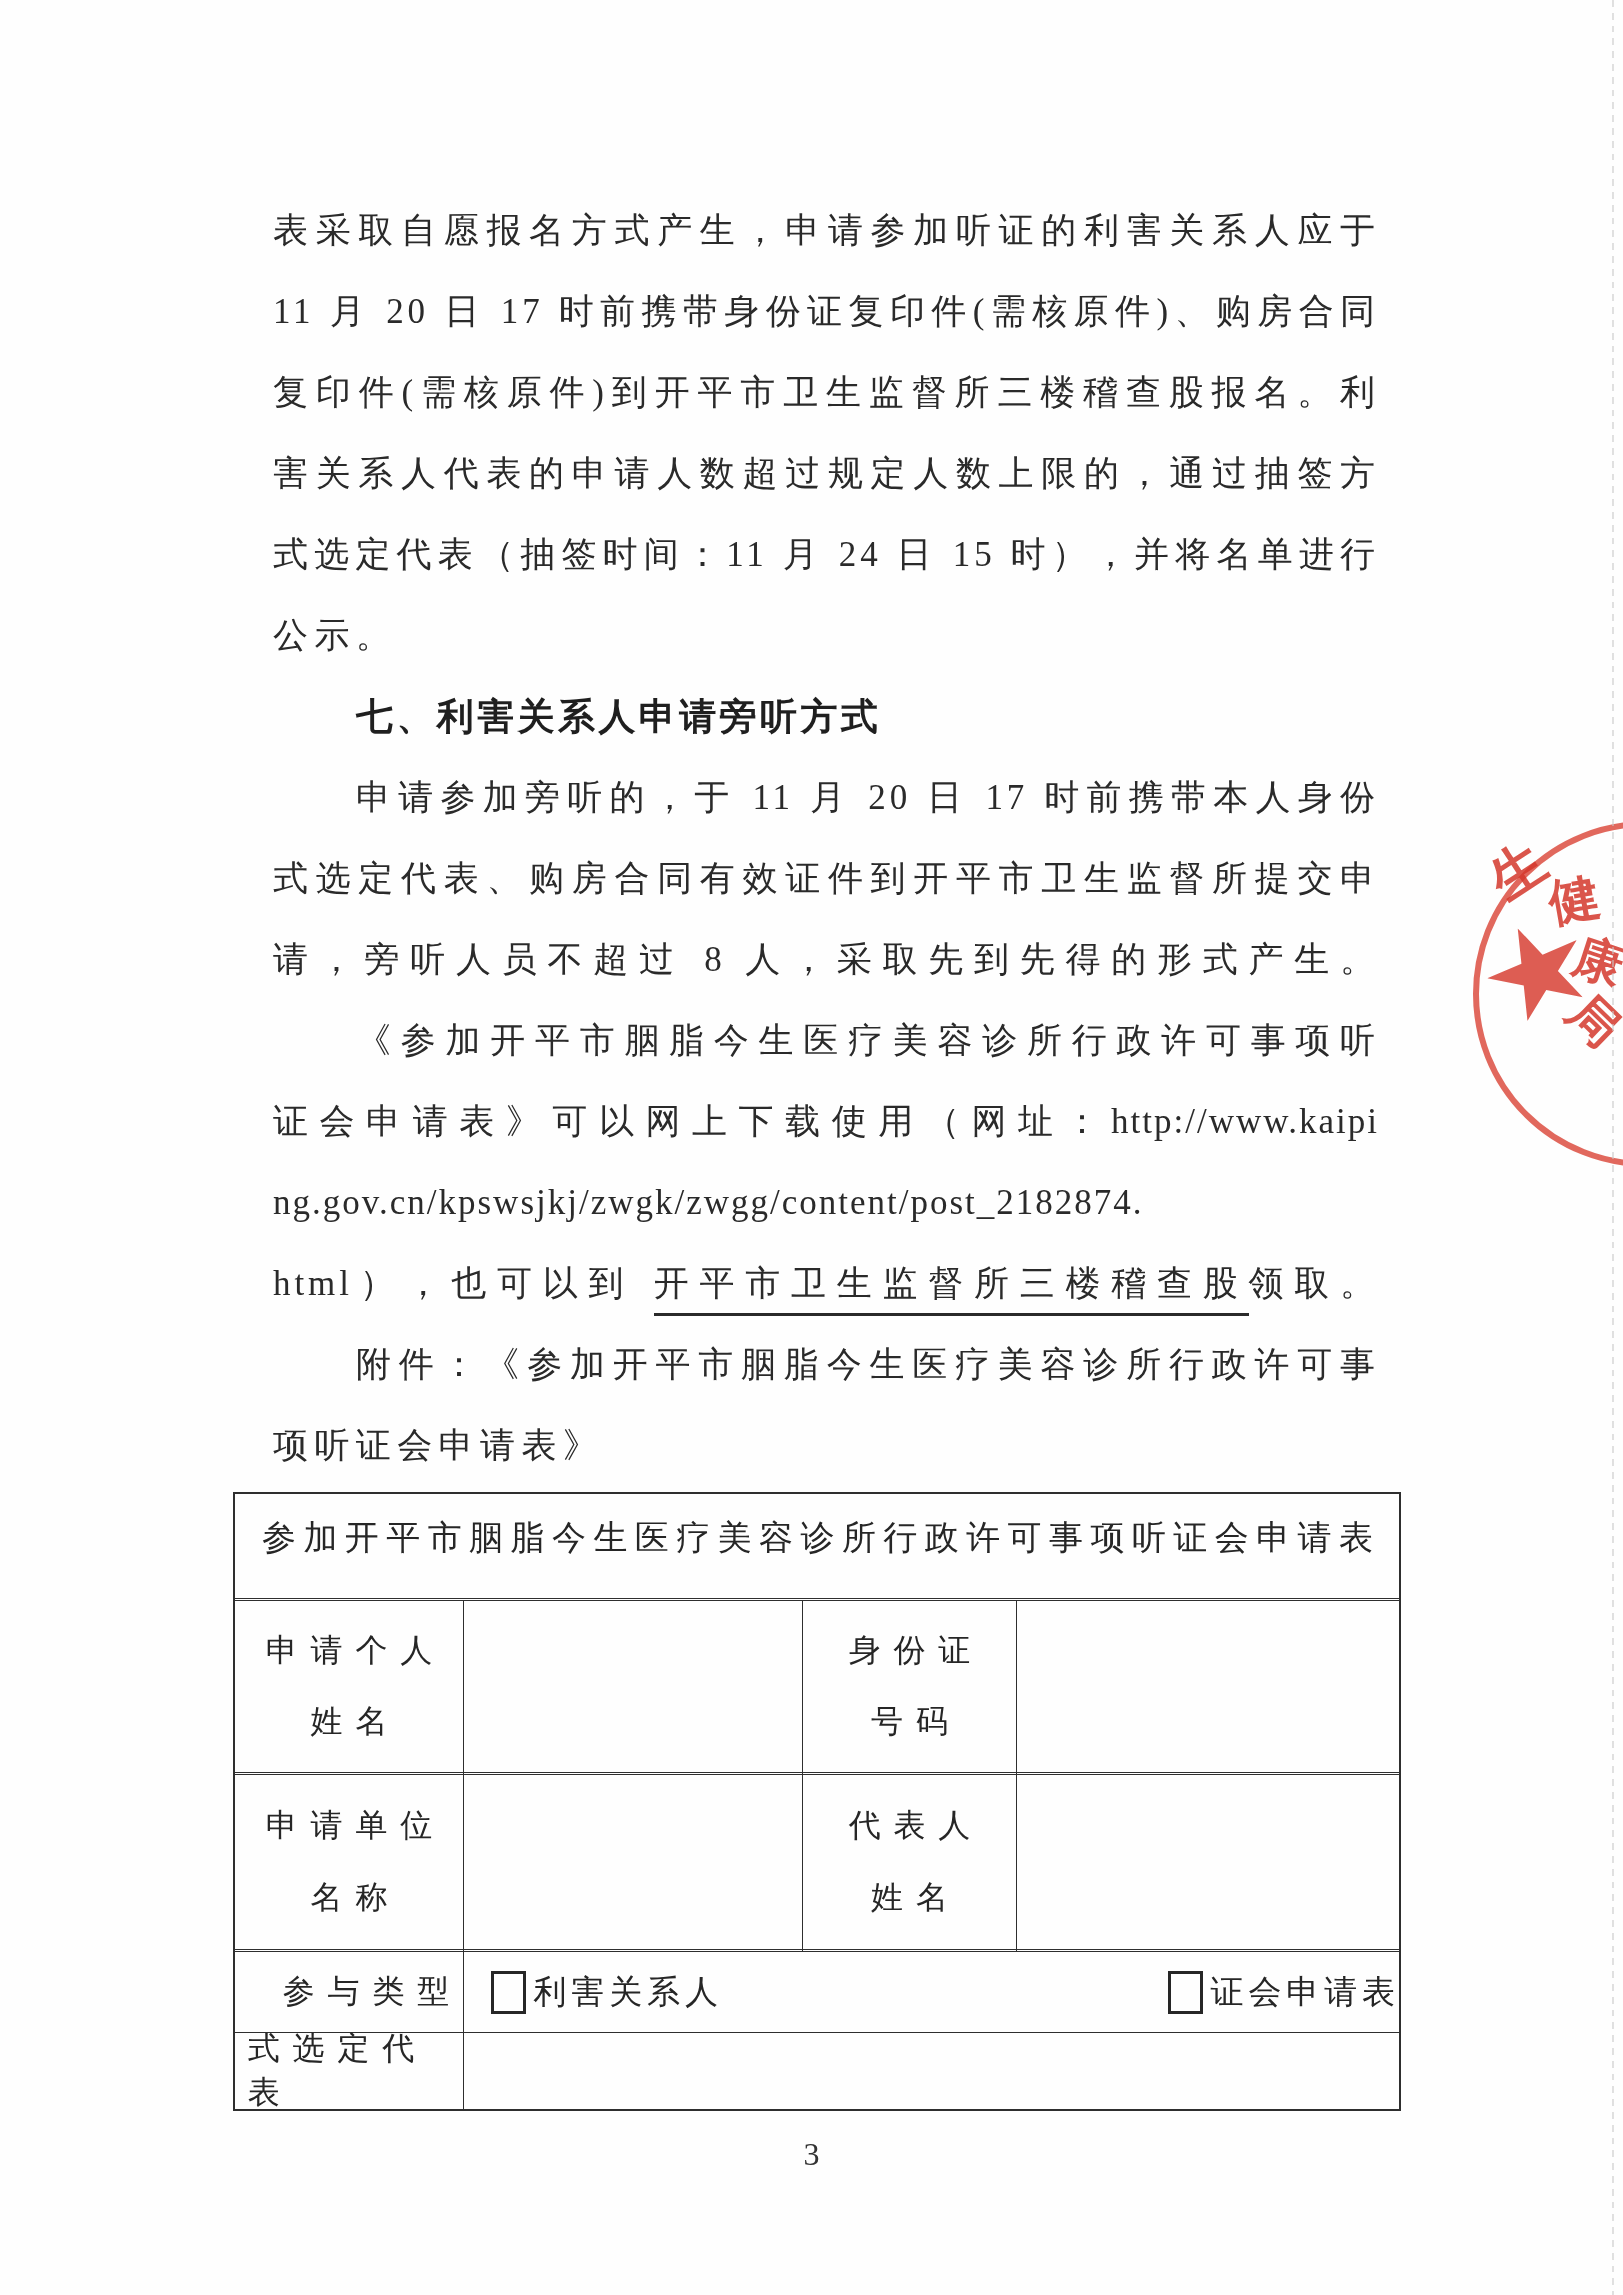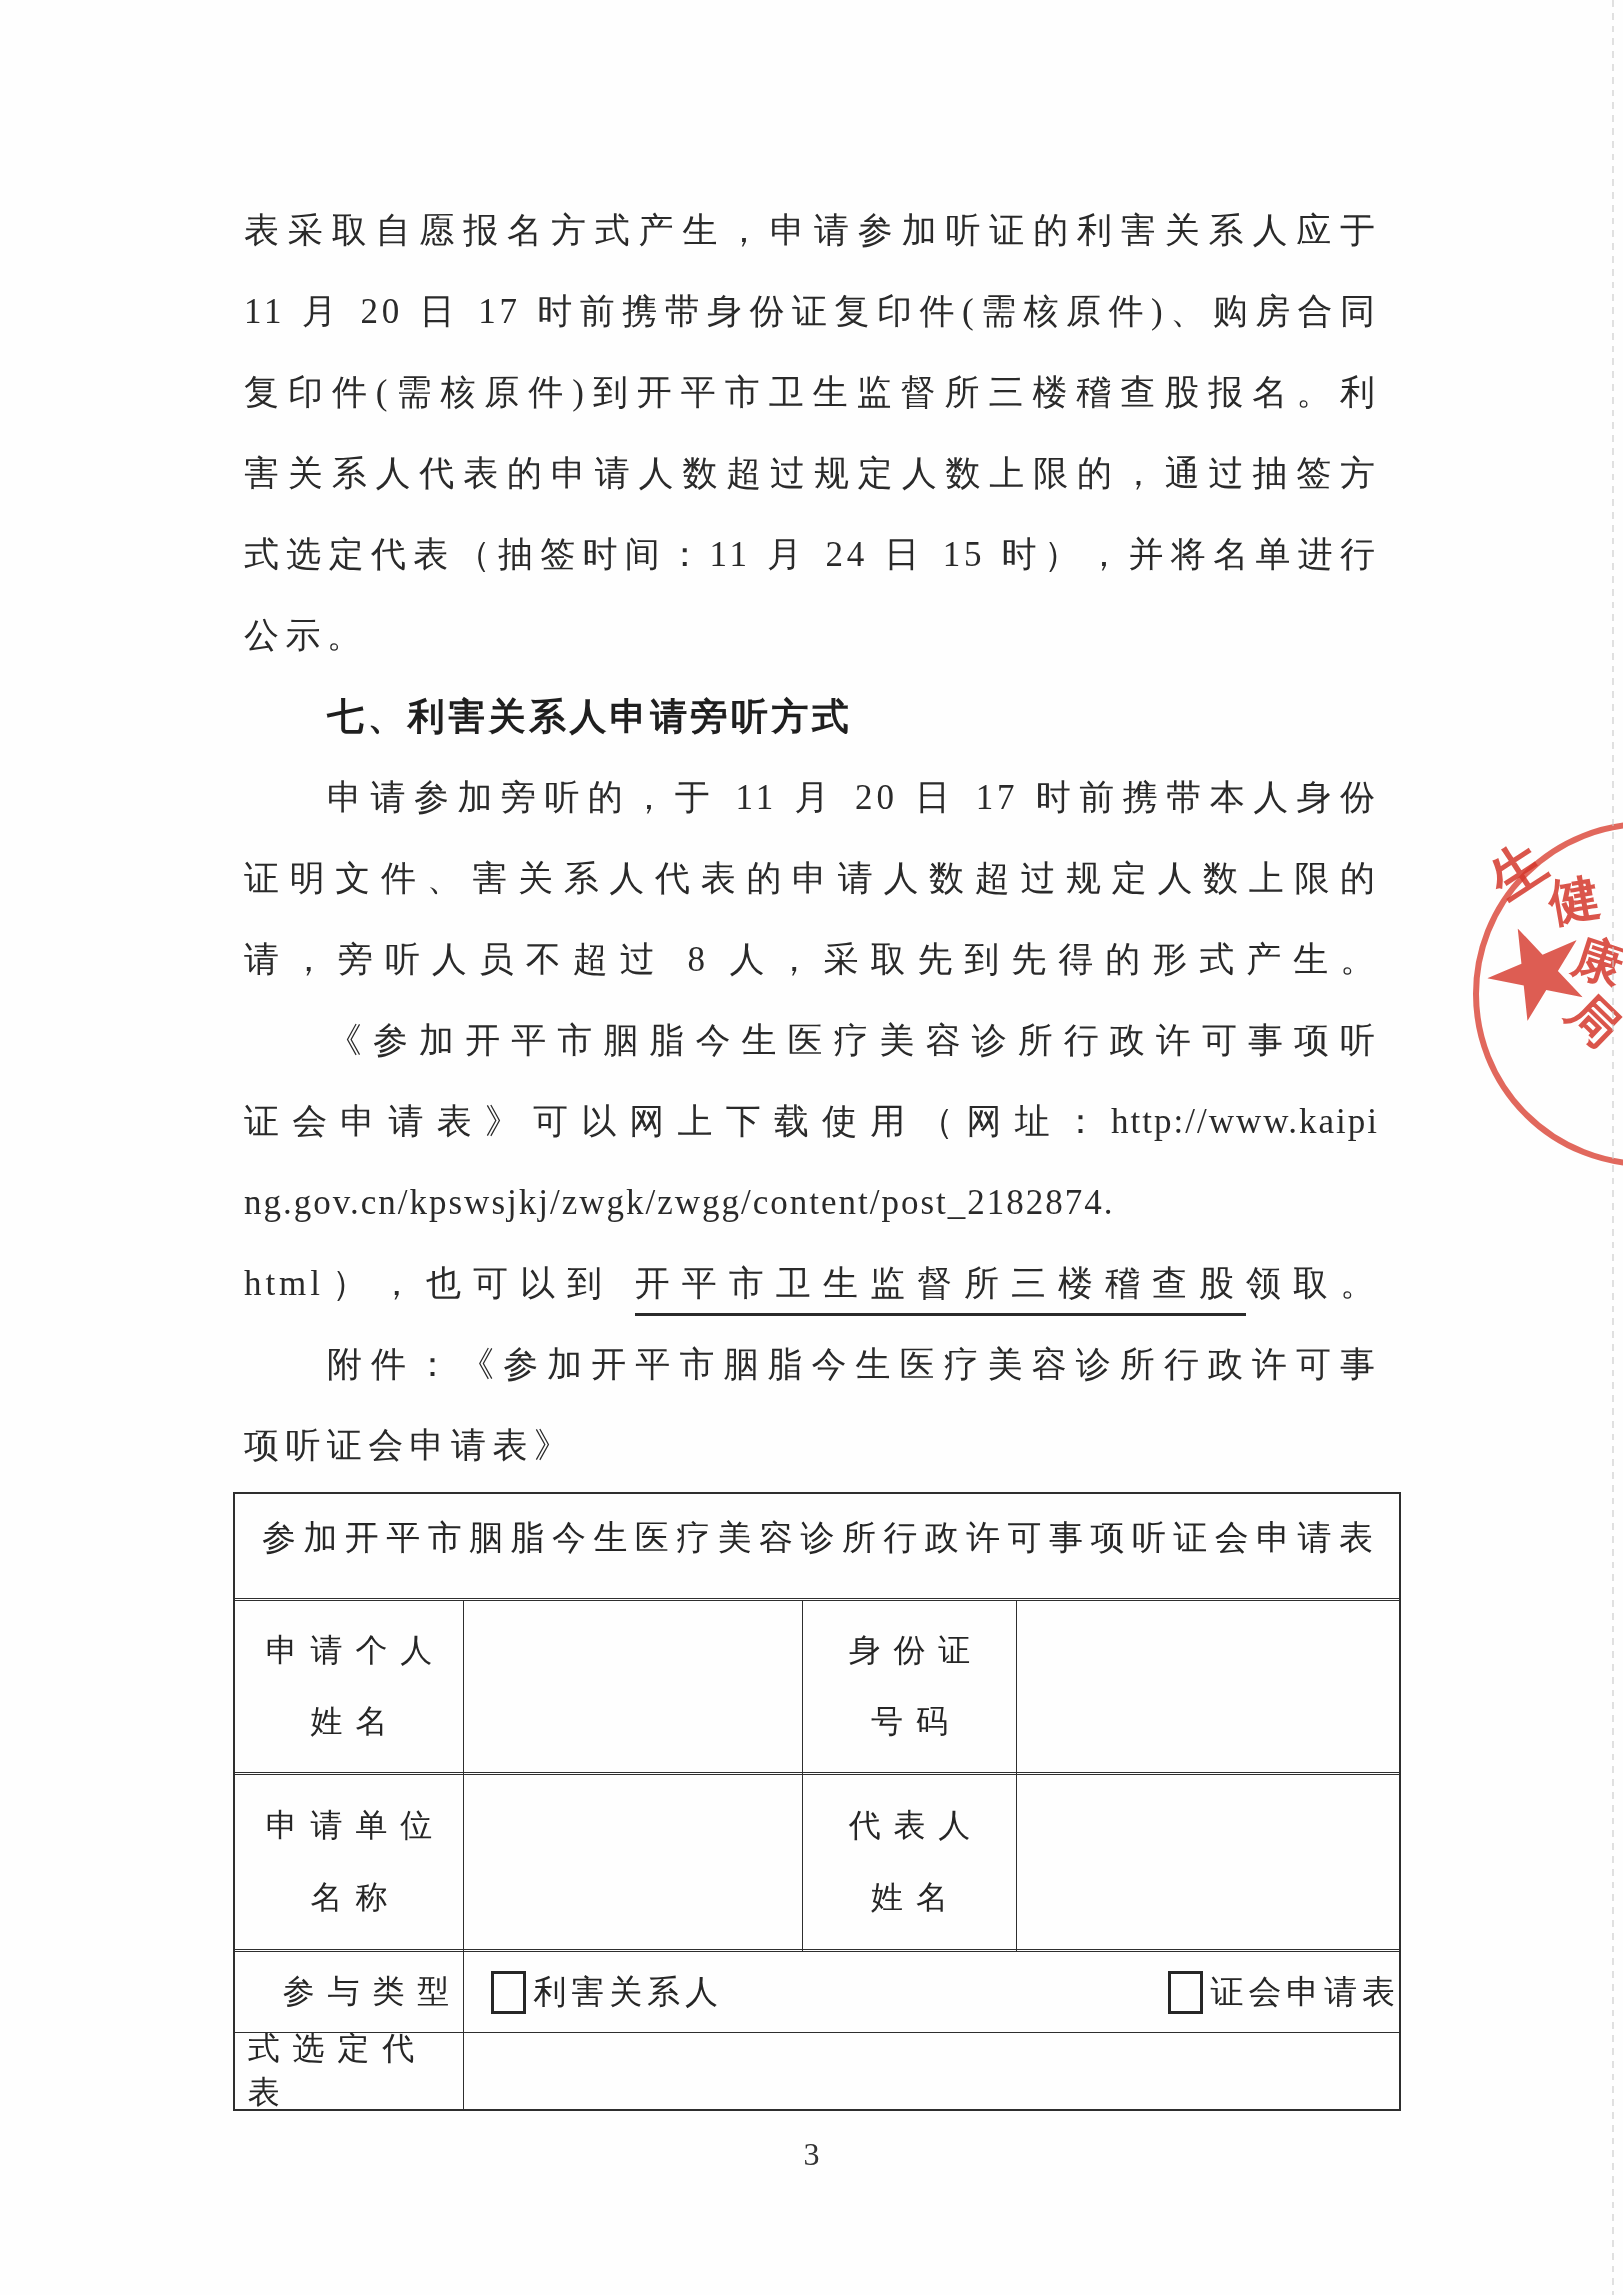--- a/index.html
+++ b/index.html
@@ -20,20 +20,21 @@
     top: 190px;
     width: 1135px;
   }
   .ln {
     height: 81px;
     line-height: 81px;
     font-size: 35px;
     letter-spacing: 3.9px;
     color: #2a2a2a;
     overflow: visible;
+    margin-left: 29px;
   }
   .j { text-align: justify; text-align-last: justify; text-justify: inter-character; }
   .left { text-align: left; letter-spacing: 6.4px; }
   .ind { text-indent: 83px; }
   .lat { letter-spacing: 2px; }
   .heading {
     font-family: "Liberation Sans", "DejaVu Sans", sans-serif;
     font-weight: 700;
     font-size: 37px;
     letter-spacing: 3.4px;
@@ -172,21 +173,21 @@
     <div class="ln j">表采取自愿报名方式产生，申请参加听证的利害关系人应于</div>
     <div class="ln j">11 月 20 日 17 时前携带身份证复印件(需核原件)、购房合同</div>
     <div class="ln j">复印件(需核原件)到开平市卫生监督所三楼稽查股报名。利</div>
     <div class="ln j">害关系人代表的申请人数超过规定人数上限的，通过抽签方</div>
     <div class="ln j">式选定代表（抽签时间：11 月 24 日 15 时），并将名单进行</div>
     <div class="ln left">公示。</div>
 
     <div class="ln heading">七、利害关系人申请旁听方式</div>
 
     <div class="ln j ind">申请参加旁听的，于 11 月 20 日 17 时前携带本人身份</div>
-    <div class="ln j">证明文件、害关系人代表的申请人数超过规定人数上限的</div>
+    <div class="ln j">式选定代表、购房合同有效证件到开平市卫生监督所提交申</div>
     <div class="ln j">请，旁听人员不超过 8 人，采取先到先得的形式产生。</div>
 
     <div class="ln j ind">《参加开平市胭脂今生医疗美容诊所行政许可事项听</div>
     <div class="ln j lat">证会申请表》可以网上下载使用（网址：http://www.kaipi</div>
     <div class="ln j lat">ng.gov.cn/kpswsjkj/zwgk/zwgg/content/post_2182874.</div>
     <div class="ln j">
       <span>html），也可以到 </span><span class="uline">开平市卫生监督所三楼稽查股</span><span>领取。</span>
     </div>
 
     <div class="ln j ind">附件：《参加开平市胭脂今生医疗美容诊所行政许可事</div>

